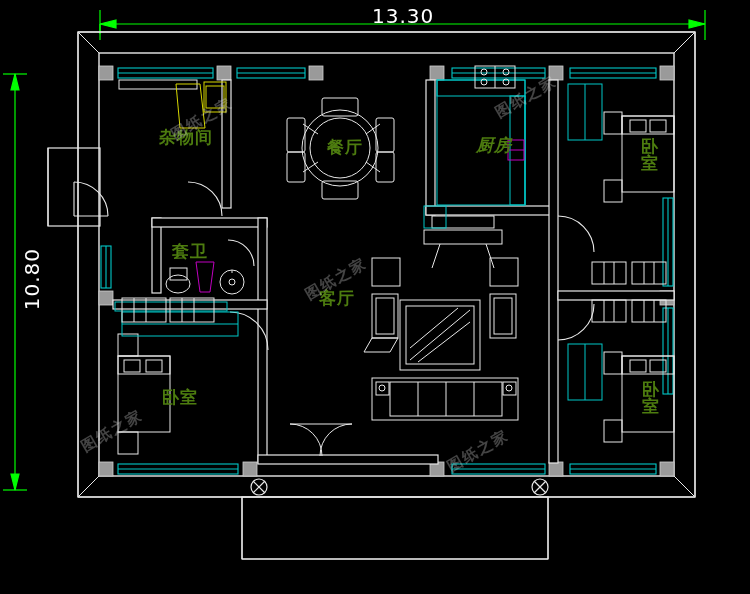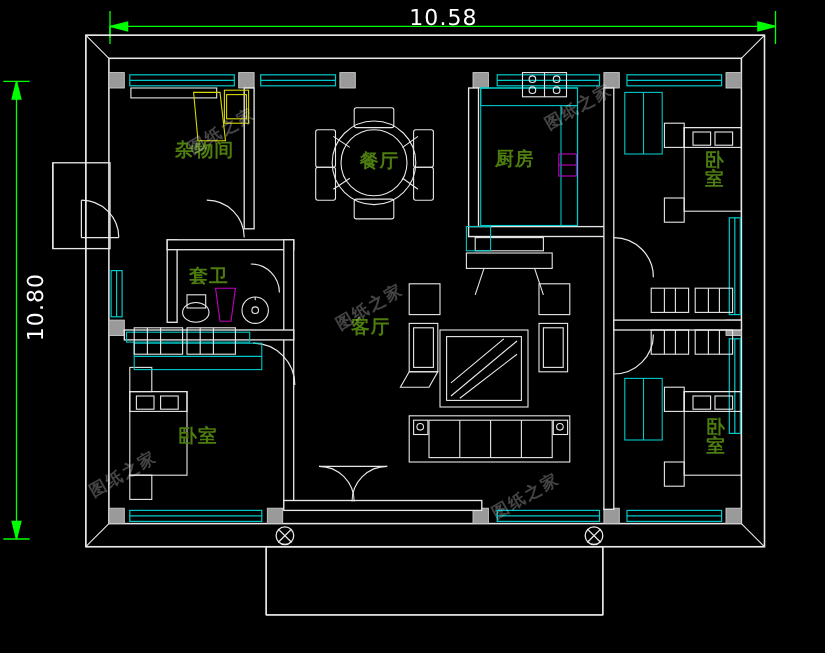--- a/index.html
+++ b/index.html
@@ -348,26 +348,26 @@
       <rect x="122" y="298" width="44" height="24"></rect>
       <rect x="170" y="298" width="44" height="24"></rect>
       <line x1="134" y1="298" x2="134" y2="322"></line>
       <line x1="146" y1="298" x2="146" y2="322"></line>
       <line x1="182" y1="298" x2="182" y2="322"></line>
       <line x1="194" y1="298" x2="194" y2="322"></line>
     </g>
 
   </svg>
 
-  <div class="dim-label" style="left:372px; top:4px;">10.58</div>
+  <div class="dim-label" style="left:372px; top:4px;">13.30</div>
   <div class="dim-label vertical" style="left:20px; top:248px;">10.80</div>
 
   <div class="room-label" style="left:186px; top:138px; transform:translate(-50%,-50%);">杂物间</div>
   <div class="room-label" style="left:345px; top:148px; transform:translate(-50%,-50%);text-align:right;">餐厅</div>
-  <div class="room-label" style="left:468px; top:146px; transform:translate(-50%,-50%);">厨房</div>
+  <div class="room-label" style="left:494px; top:146px; transform:translate(-50%,-50%);font-style:italic;">厨房</div>
   <div class="room-label two-line" style="left:650px; top:155px; transform:translate(-50%,-50%); width:20px;">
       <div>卧</div>
       <div>室</div>
     </div>
   <div class="room-label" style="left:190px; top:252px; transform:translate(-50%,-50%);">套卫</div>
   <div class="room-label" style="left:337px; top:299px; transform:translate(-50%,-50%);text-align:right;">客厅</div>
   <div class="room-label" style="left:180px; top:398px; transform:translate(-50%,-50%);text-align:right;">卧室</div>
   <div class="room-label two-line" style="left:651px; top:398px; transform:translate(-50%,-50%); width:20px;">
       <div>卧</div>
       <div>室</div>

